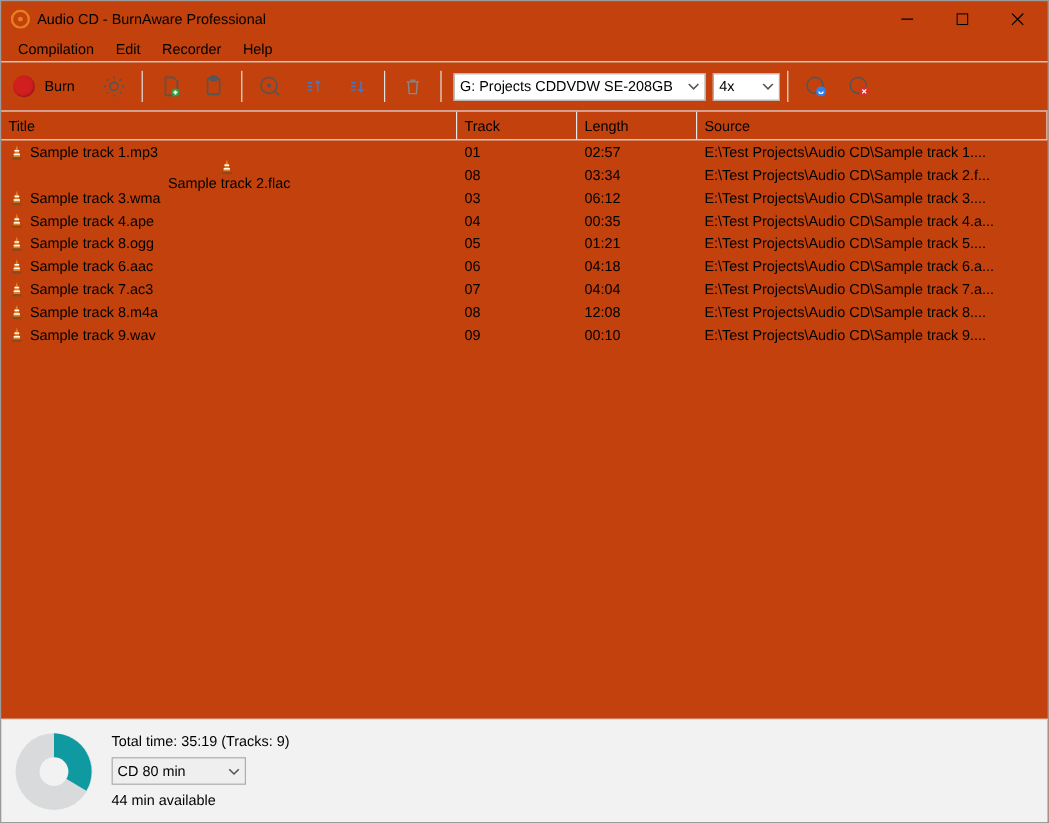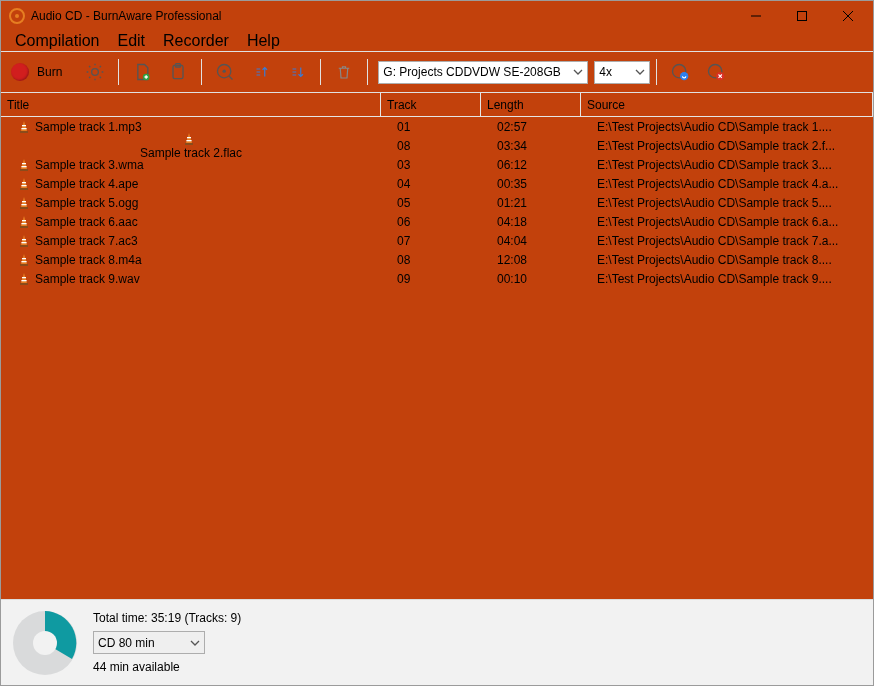--- a/index.html
+++ b/index.html
@@ -6,40 +6,40 @@
 html, body { width: 874px; height: 686px; font-family: "Segoe UI", Tahoma, sans-serif; font-size: 12px; color: #000; background: #fff; overflow: hidden; }
 .window { width:874px; height:686px; border:1px solid #9b9b9b; display:flex; flex-direction:column; background:#c2410c;}
 .titlebar { height:30px; display:flex; align-items:center; padding:0 2px 0 8px; }
 .titlebar .app-icon { width:16px; height:16px; margin-right:6px; }
 .titlebar .title { flex:0 0 auto; font-size:12px; }
 .titlebar .spacer { flex:1; }
 .win-controls { display:flex; height:100%; }
 .win-btn { width:46px; display:flex; align-items:center; justify-content:center; }
 .win-btn svg { width:10px; height:10px; }
 .menubar { height:20px; display:flex; align-items:center; padding:0 6px; gap:2px; }
-.menubar .menu-item { padding:2px 8px; font-size:16px; }
+.menubar .menu-item { padding:2px 8px; font-size:12px; }
 .toolbar { height:42px; border-top:1px solid #e1e1e1; border-bottom:1px solid #e1e1e1; display:flex; align-items:center; padding:0 6px; gap:2px; }
 .burn-btn { display:flex; align-items:center; gap:8px; padding:4px 14px 4px 4px; border-radius:4px; }
 .burn-circle { width:18px; height:18px; border-radius:50%; background:#d11e1e; box-shadow: inset -1px -1px 2px rgba(0,0,0,.25);}
 .tool-btn { width:34px; height:34px; display:flex; align-items:center; justify-content:center; border-radius:4px;}
 .sep { width:1px; height:26px; background:#e1e1e1; margin:0 4px; }
 .drop { height:23px; border:1px solid #adadad; background:#fff; display:flex; align-items:center; padding:0 4px; font-size:12px; position:relative;}
 .drop .chev { position:absolute; right:4px; top:50%; transform:translateY(-50%);}
 .drive-drop { width:210px; margin-left:4px;}
 .speed-drop { width:56px; margin-left:4px;}
 .table-area { flex:1; overflow:hidden; display:flex; flex-direction:column; }
 .thead { height:24px; display:flex; border-bottom:1px solid #e5e5e5; }
 .th { display:flex; align-items:center; padding:0 6px; font-size:12px; border-right:1px solid #e5e5e5; }
 .col-title { width:380px; }
 .col-track { width:100px; }
 .col-length{ width:100px; }
 .col-source { flex:1; }
 .tbody { flex:1; overflow:auto; }
 .row { height:19px; display:flex; align-items:center; font-size:12px; }
-.row .cell { padding:0 16px; overflow:hidden; text-overflow:ellipsis; white-space:nowrap; }
+.row .cell { padding:0 6px; overflow:hidden; text-overflow:ellipsis; white-space:nowrap; }
 .vlc-cone { width:14px; height:14px; margin-right:4px; flex-shrink:0; }
 .footer { height:86px; border-top:1px solid #dcdcdc; background:#f2f2f2; display:flex; align-items:center; padding:0 10px; gap:14px;}
 .disc-gauge { width:68px; height:68px; position:relative; }
 .footer-text { display:flex; flex-direction:column; gap:6px; font-size:12px; }
 .disc-type-drop { width:112px; }
 </style>
 </head>
 <body>
 
 <div class="window">
@@ -225,21 +225,21 @@
           <div class="cell col-source">E:\Test Projects\Audio CD\Sample track 4.a...</div>
         </div>
         <div class="row">
           <div class="cell col-title" style="display:flex;align-items:center;">
             <svg class="vlc-cone" viewBox="0 0 14 14">
               <path d="M7 1 L10 11 H4 Z" fill="#e67e22"></path>
               <rect x="3" y="11" width="8" height="2" fill="#8a4b1b"></rect>
               <rect x="5" y="5" width="4" height="1.3" fill="#fff"></rect>
               <rect x="4.4" y="8" width="5.2" height="1.3" fill="#fff"></rect>
             </svg>
-            <span>Sample track 5.ogg</span>
+            <span>Sample track 8.ogg</span>
           </div>
           <div class="cell col-track">05</div>
           <div class="cell col-length">01:21</div>
           <div class="cell col-source">E:\Test Projects\Audio CD\Sample track 5....</div>
         </div>
         <div class="row">
           <div class="cell col-title" style="display:flex;align-items:center;">
             <svg class="vlc-cone" viewBox="0 0 14 14">
               <path d="M7 1 L10 11 H4 Z" fill="#e67e22"></path>
               <rect x="3" y="11" width="8" height="2" fill="#8a4b1b"></rect>

